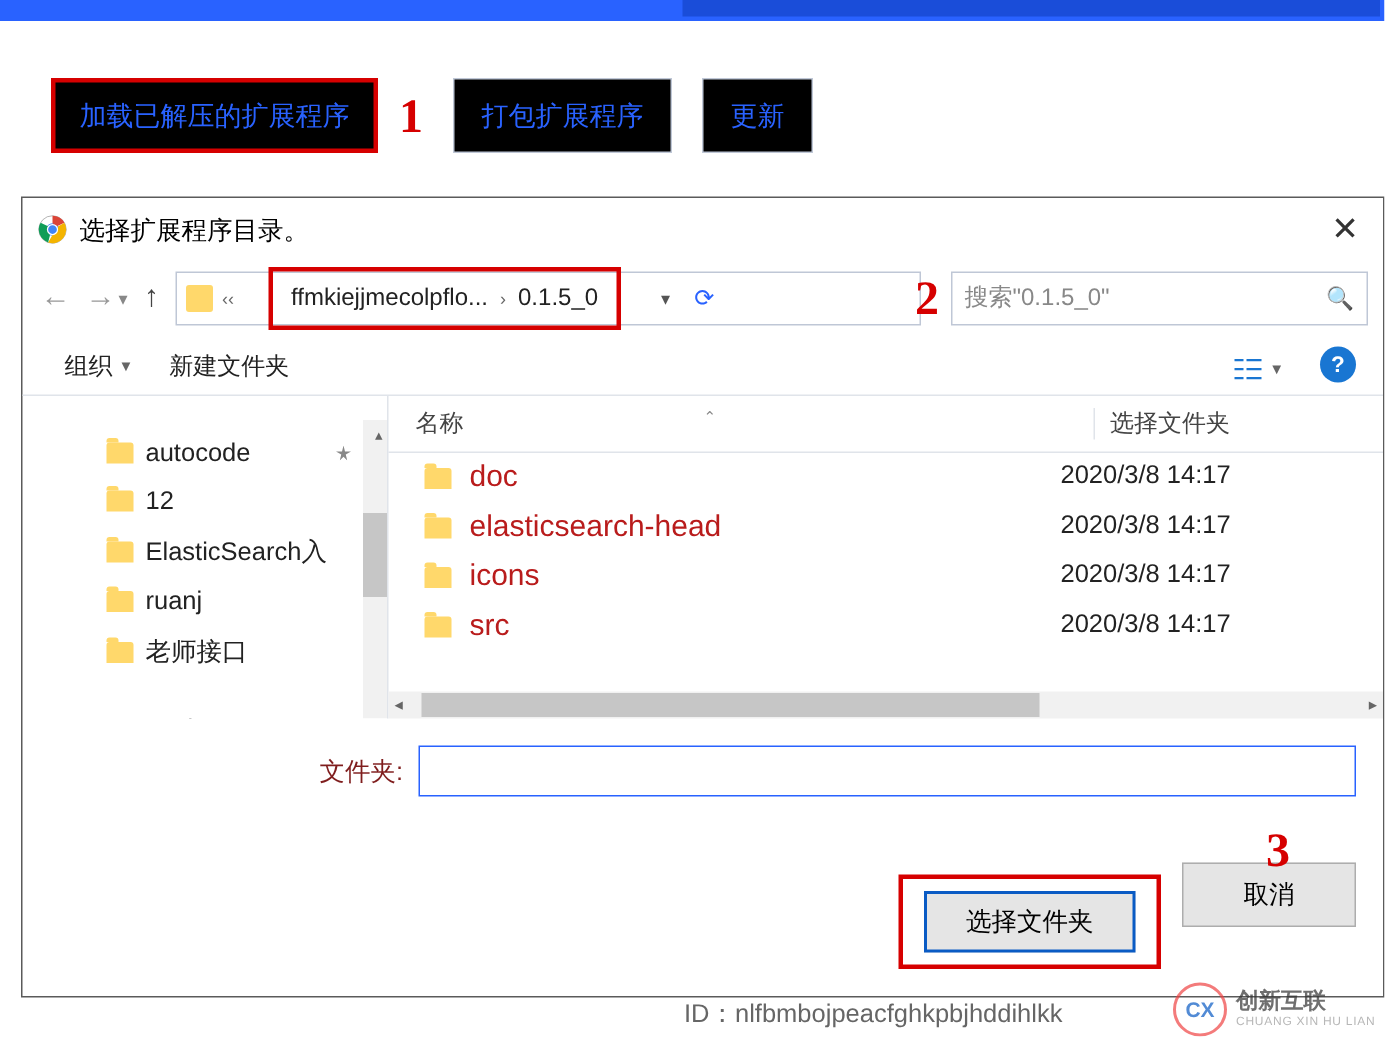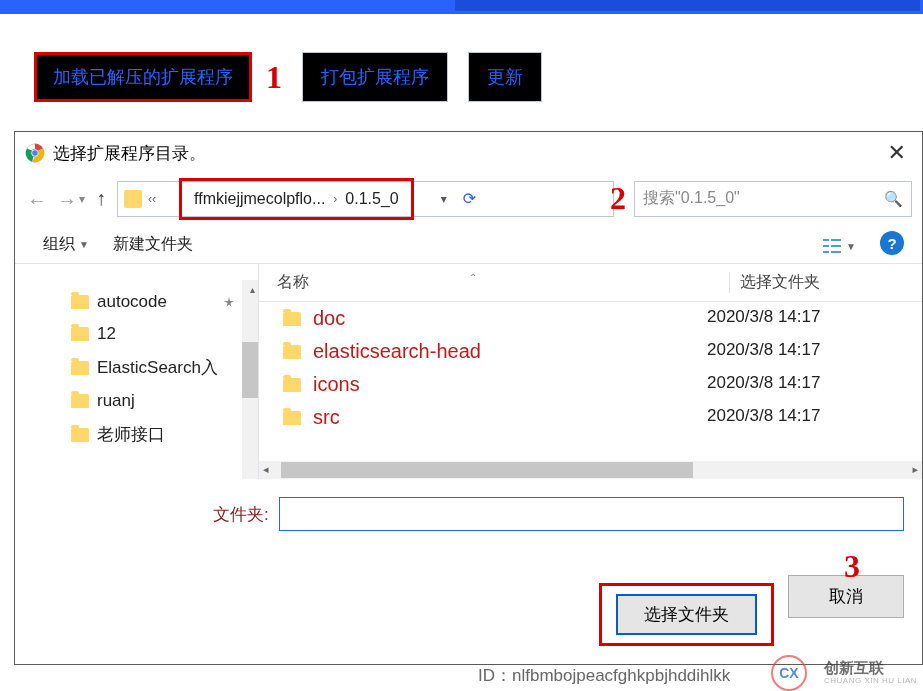--- a/index.html
+++ b/index.html
@@ -456,21 +456,21 @@
       top: 1px;
       color: #d60000;
       font-size: 32px;
       font-weight: bold;
       font-family: Georgia, serif;
       z-index: 2;
     }
     .footer-id {
       position: absolute;
       bottom: 4px;
-      left: 478px;
+      left: 456px;
       font-size: 17px;
       color: #666;
     }
     .watermark {
       position: absolute;
       right: 6px;
       bottom: 0px;
       display: flex;
       align-items: center;
       gap: 6px;
@@ -485,21 +485,20 @@
       align-items: center;
       justify-content: center;
       font-size: 14px;
       color: #0a5bc4;
       font-weight: bold;
     }
     .wm-text {
       display: flex;
       flex-direction: column;
       line-height: 1.1;
-      margin-left: 11px;
     }
     .wm-cn {
       font-size: 15px;
       color: #333;
       font-weight: bold;
     }
     .wm-en {
       font-size: 8px;
       color: #999;
       letter-spacing: 0.5px;

